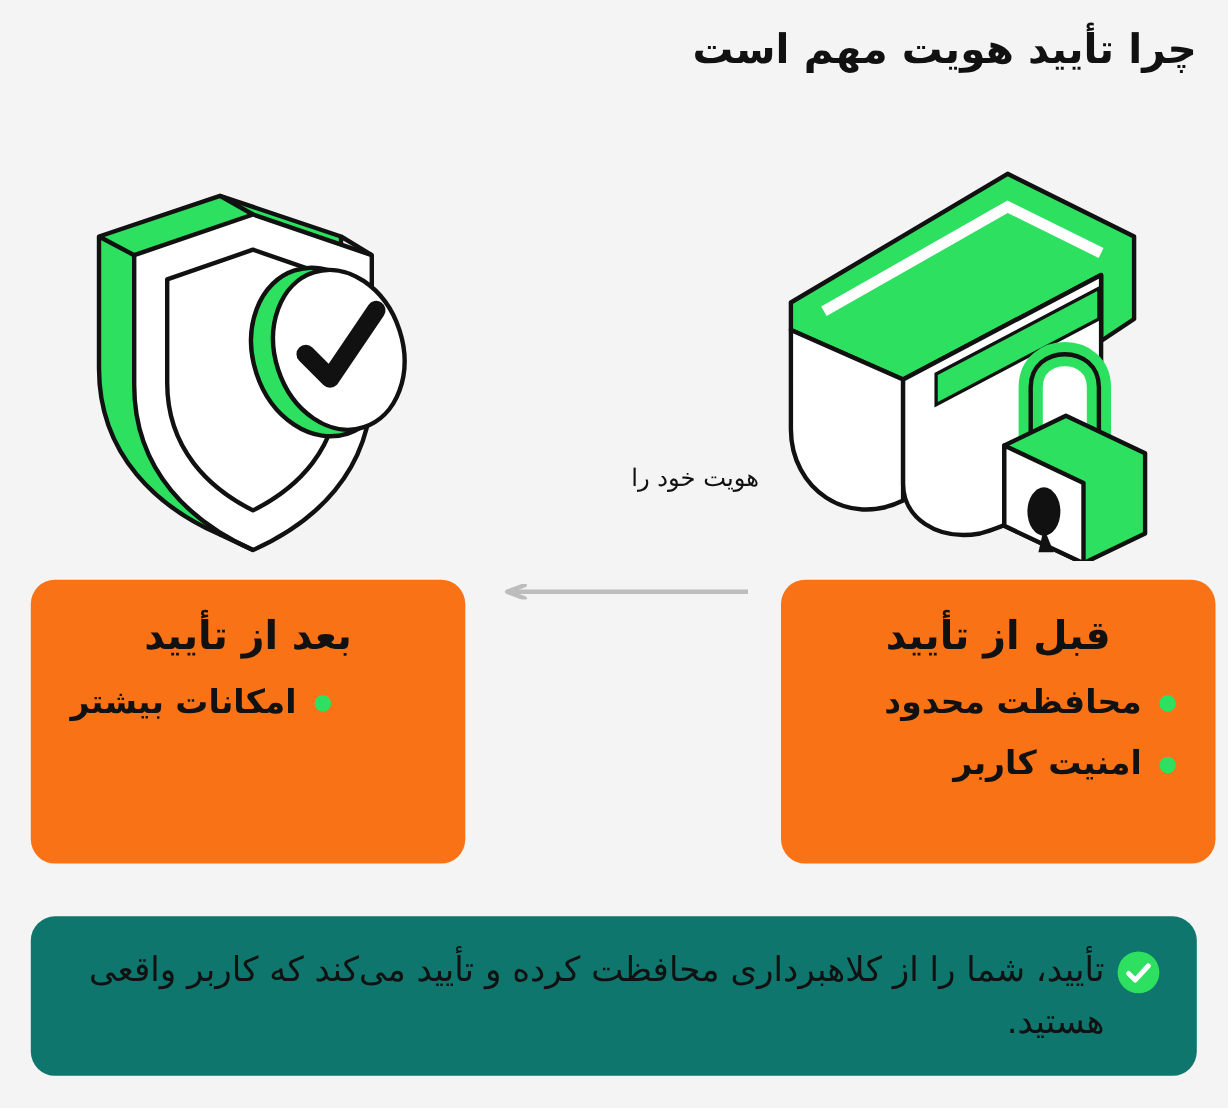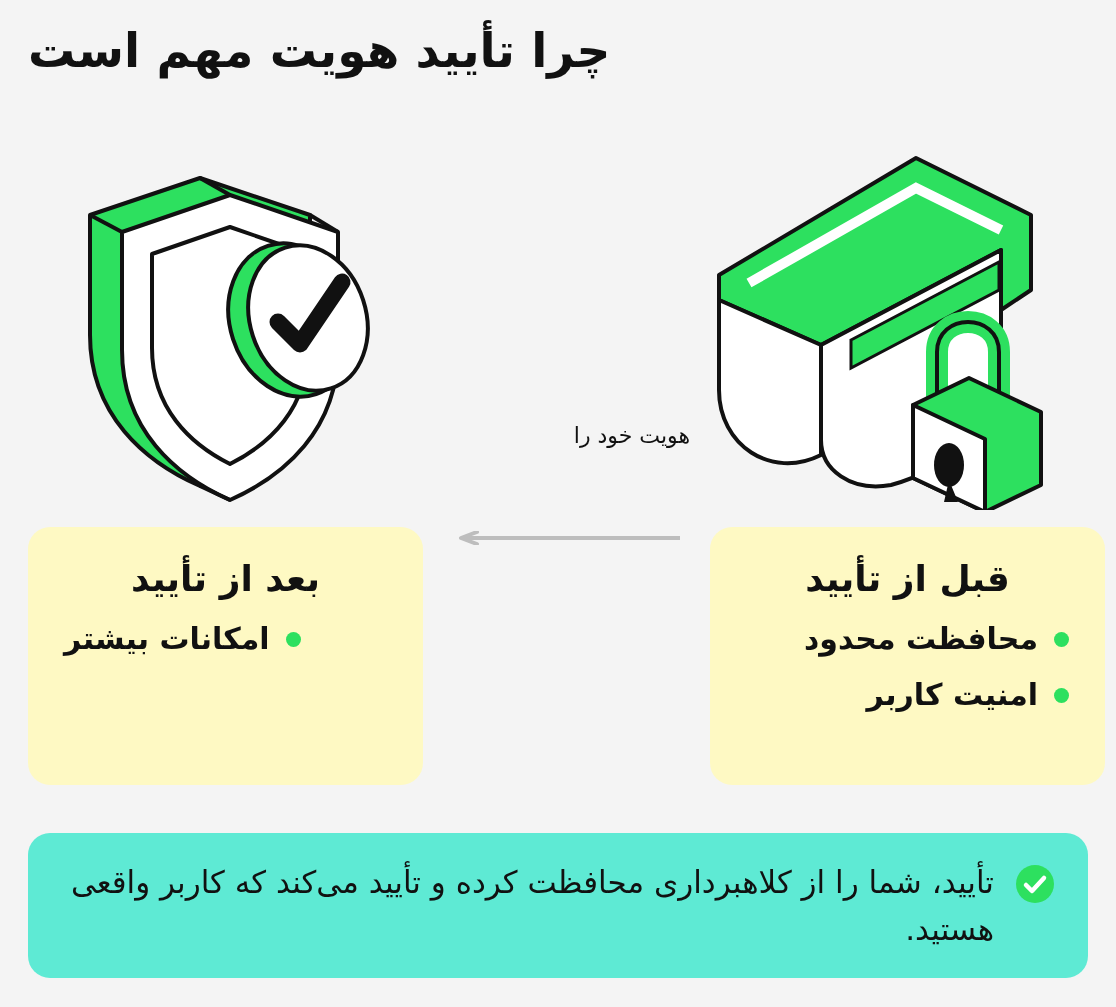--- a/index.html
+++ b/index.html
@@ -20,22 +20,22 @@
     height: 1007px;
     box-sizing: border-box;
   }
 
   
   .title {
     position: absolute;
     top: 22px;
     right: 28px;
     left: 28px;
-    text-align: left;
-    font-size: 47px;
+    text-align: right;
+    font-size: 37px;
     font-weight: bold;
     line-height: 1.25;
     color: #111111;
     letter-spacing: 0px;
     direction: rtl;
   }
 
   
   .illus-band {
     position: absolute;
@@ -85,21 +85,21 @@
     top: 527px;
     left: 0;
     width: 1116px;
     height: 270px;
   }
   .card {
     position: absolute;
     top: 0;
     width: 395px;
     height: 258px;
-    background: #fef9c3;
+    background: #f97316;
     border-radius: 22px;
     box-sizing: border-box;
     padding: 26px 30px 20px 30px;
     direction: rtl;
   }
   .card.before { right: 11px; }
   .card.after  { left: 28px; }
 
   .card-title {
     font-size: 36px;
@@ -138,29 +138,29 @@
     padding-left: 6px;
   }
 
   
   .footer-note {
     position: absolute;
     left: 28px;
     right: 28px;
     top: 833px;
     height: 145px;
-    background: #5eead4;
+    background: #0f766e;
     border-radius: 22px;
     box-sizing: border-box;
     padding: 26px 34px 24px 30px;
     direction: rtl;
     display: flex;
     flex-direction: row;
     align-items: flex-start;
-    gap: 22px;
+    gap: 12px;
   }
   .check-badge {
     width: 38px;
     height: 38px;
     border-radius: 50%;
     background: #2de05f;
     flex: 0 0 auto;
     margin-top: 6px;
     display: flex;
     align-items: center;

